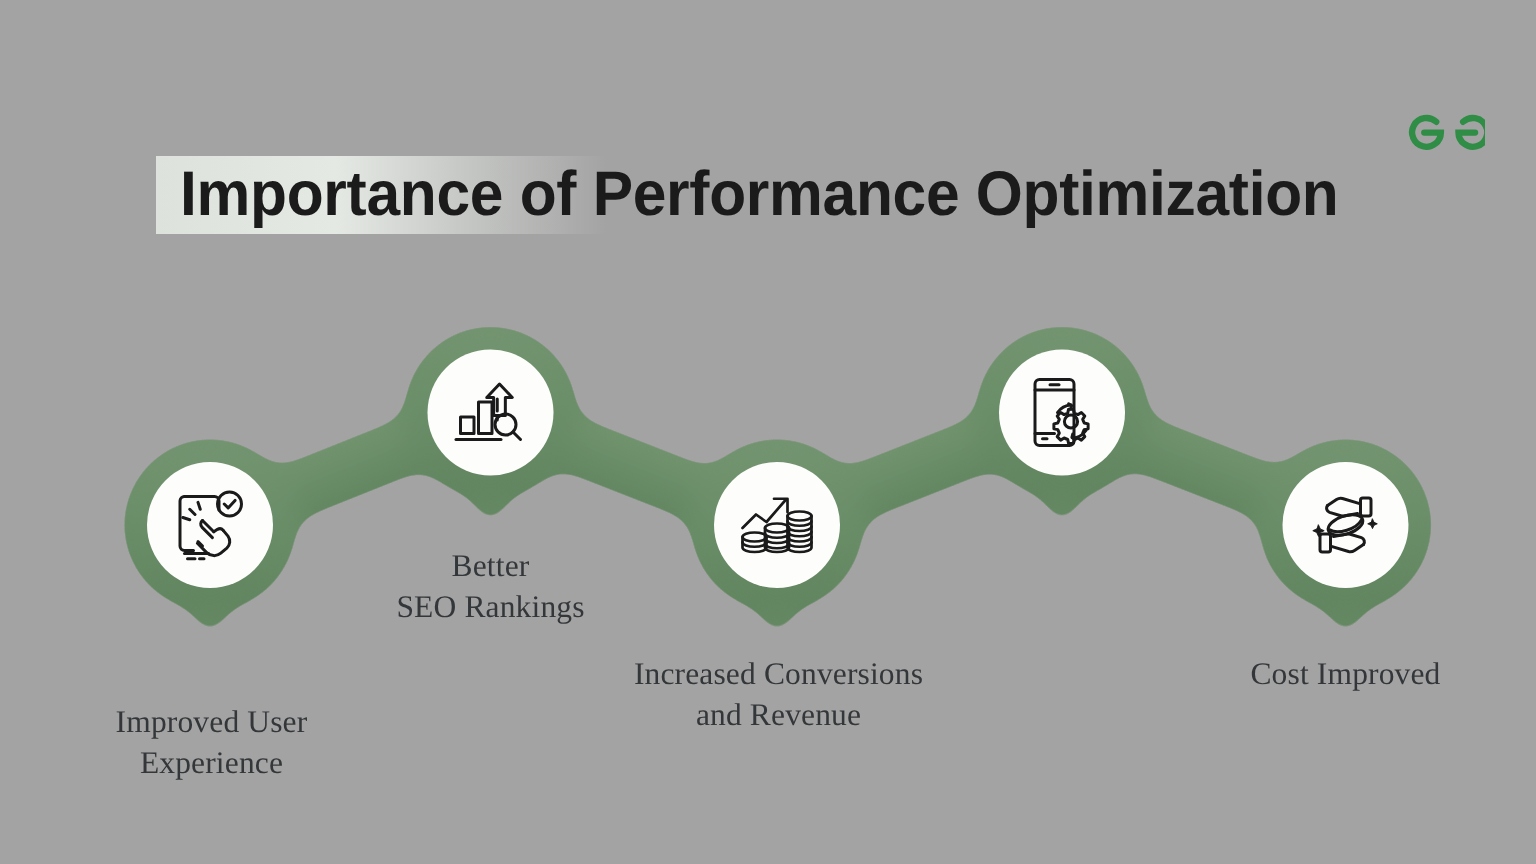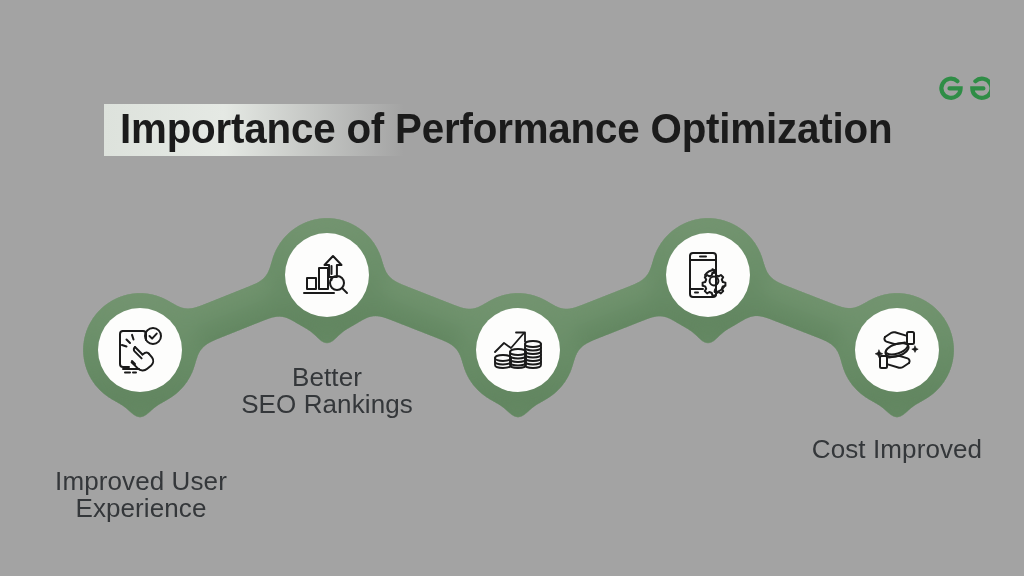--- a/index.html
+++ b/index.html
@@ -75,22 +75,22 @@
     position: absolute;
     width: 62px;
     height: 62px;
     pointer-events: none;
   }
 
   
   .node-label {
     position: absolute;
     text-align: center;
-    font-family: Liberation Sans, sans-serif;
-    font-size: 26px;
+    font-family: Liberation Serif, serif;
+    font-size: 21px;
     line-height: 27px;
     color: #34373a;
     letter-spacing: 0.1px;
     white-space: pre-line;
   }
 </style>
 </head>
 <body>
 
 <div id="slide">
@@ -290,17 +290,19 @@
       </svg>
     </div>
   </div>
 
   <div class="node-label" style="left:26px; top:436px; width:230px;margin-top:32px;">Improved User
 Experience</div>
 
   <div class="node-label" style="left:212px; top:364px; width:230px;">Better
 SEO Rankings</div>
 
+  <div class="node-label" style="left:383px; top:436px; width:272px;">Increased Conversions
+and Revenue</div>
 
 
   <div class="node-label" style="left:787px; top:436px; width:220px;">Cost Improved</div>
 
 </div>
 
 </body></html>

